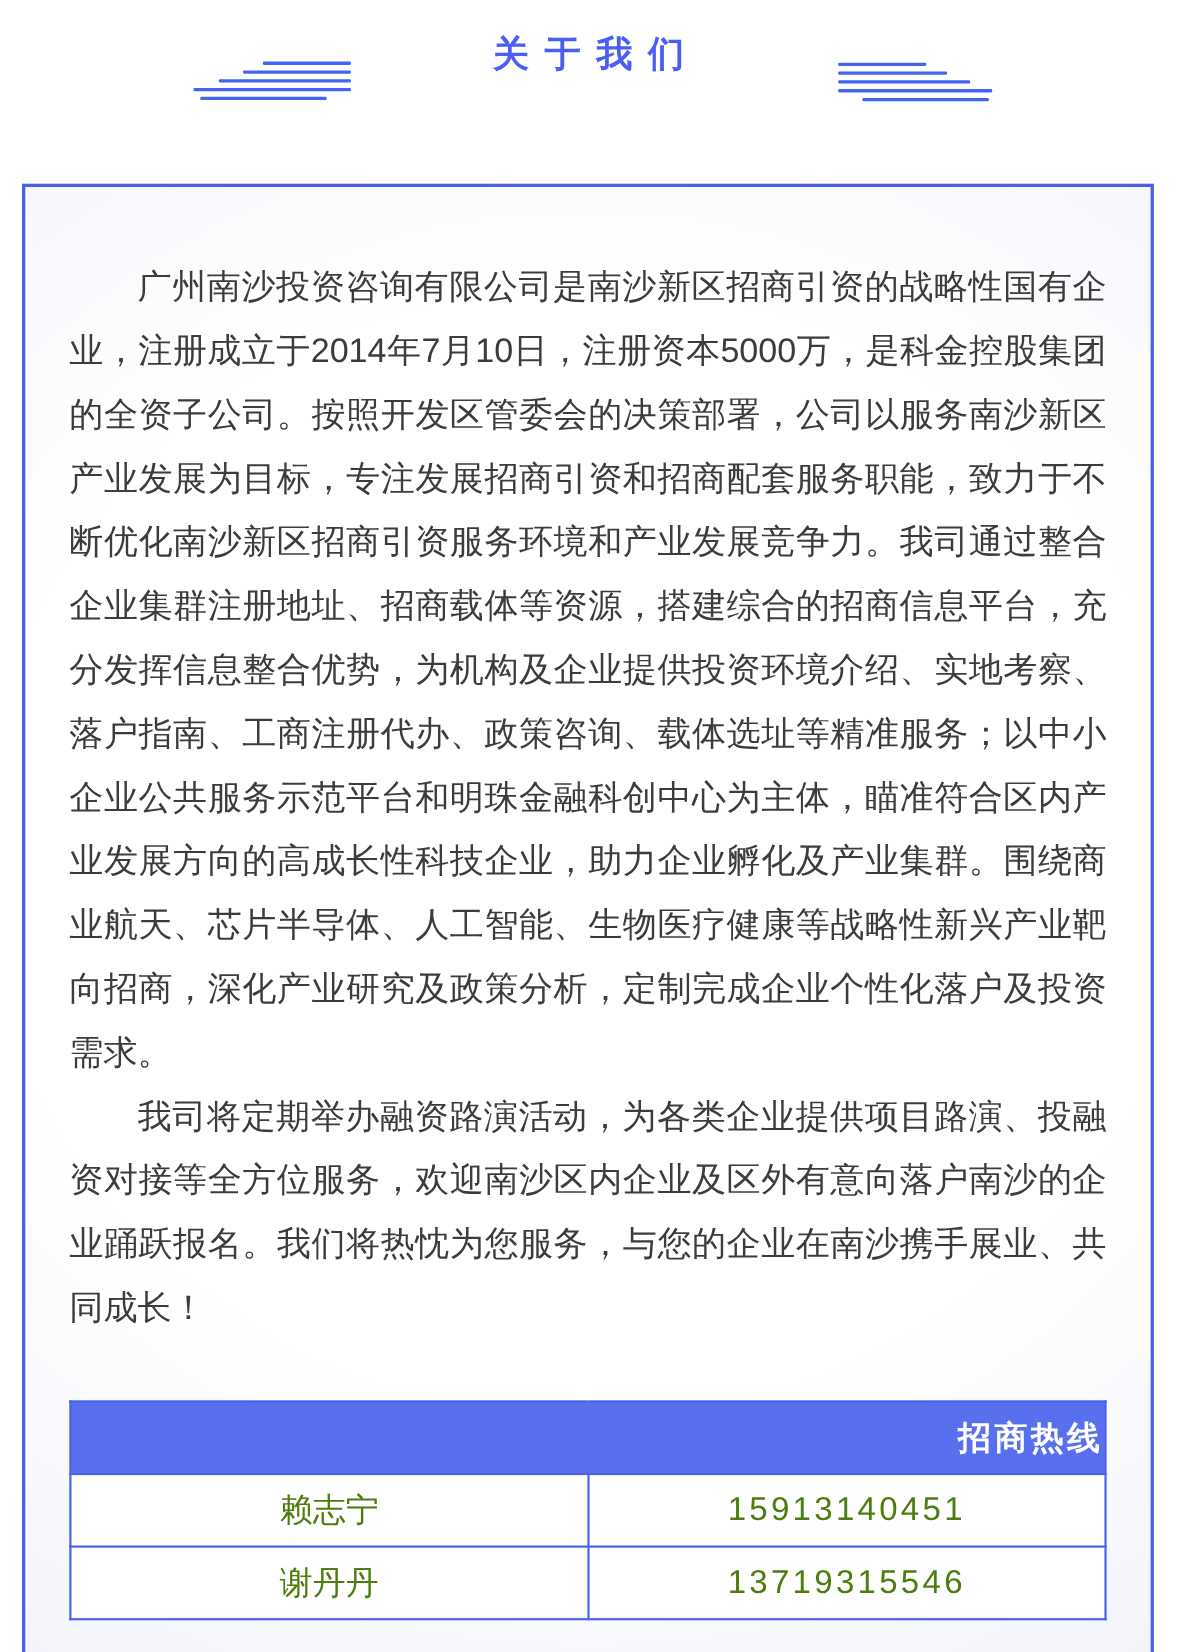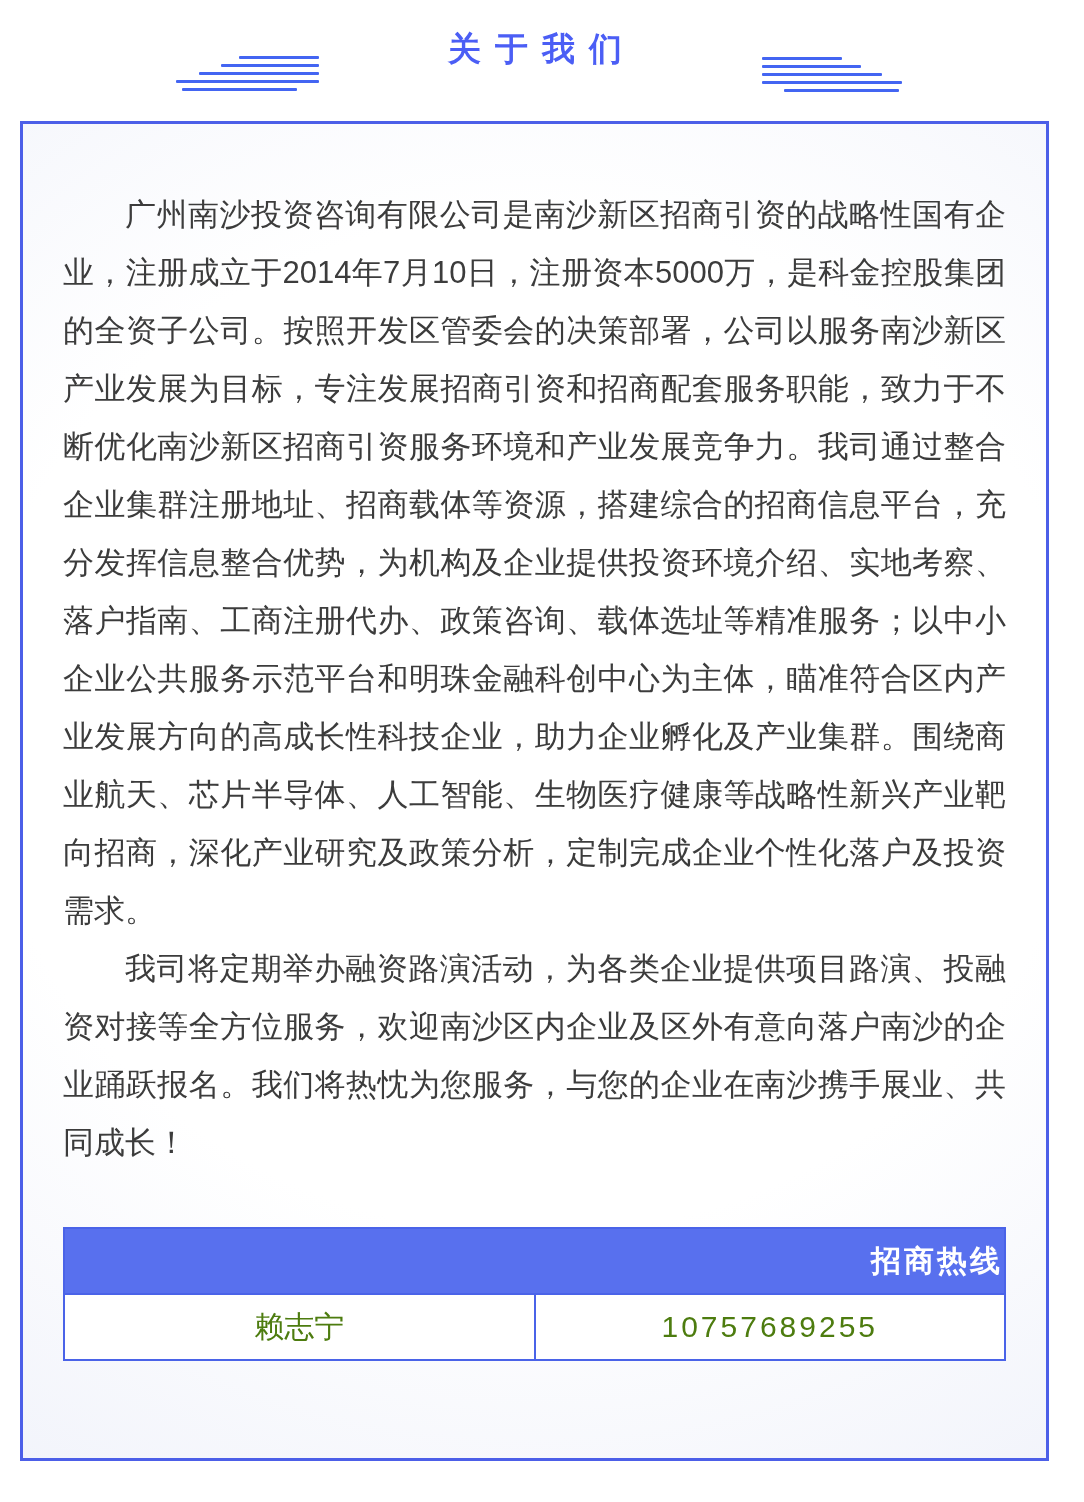--- a/index.html
+++ b/index.html
@@ -5,21 +5,21 @@
   html,body { margin:0; padding:0; }
   body {
     width:1084px;
     min-height:1502px;
     background:#ffffff;
     font-family:"Liberation Sans", sans-serif;
     -webkit-font-smoothing:antialiased;
   }
 
   
-  .header { position:relative; height:121px; }
+  .header { position:relative; height:167px; }
   .page-title {
     text-align:center;
     padding-top:27px;
     font-size:33px;
     font-weight:bold;
     color:#4B5EF5;
     letter-spacing:14px;
   }
   .deco { position:absolute; display:flex; flex-direction:column; gap:5px; }
   .deco i { display:block; height:3px; background:#4365F2; border-radius:1px; }
@@ -113,17 +113,21 @@
 
   <table class="hotline-table">
     <thead>
       <tr>
         <th colspan="2">招商热线</th>
       </tr>
     </thead>
     <tbody>
       <tr>
         <td>赖志宁</td>
-        <td class="phone">10757689255</td>
+        <td class="phone">15913140451</td>
+      </tr>
+      <tr>
+        <td>谢丹丹</td>
+        <td class="phone">13719315546</td>
       </tr>
     </tbody>
   </table>
 </div>
 
 </body></html>

